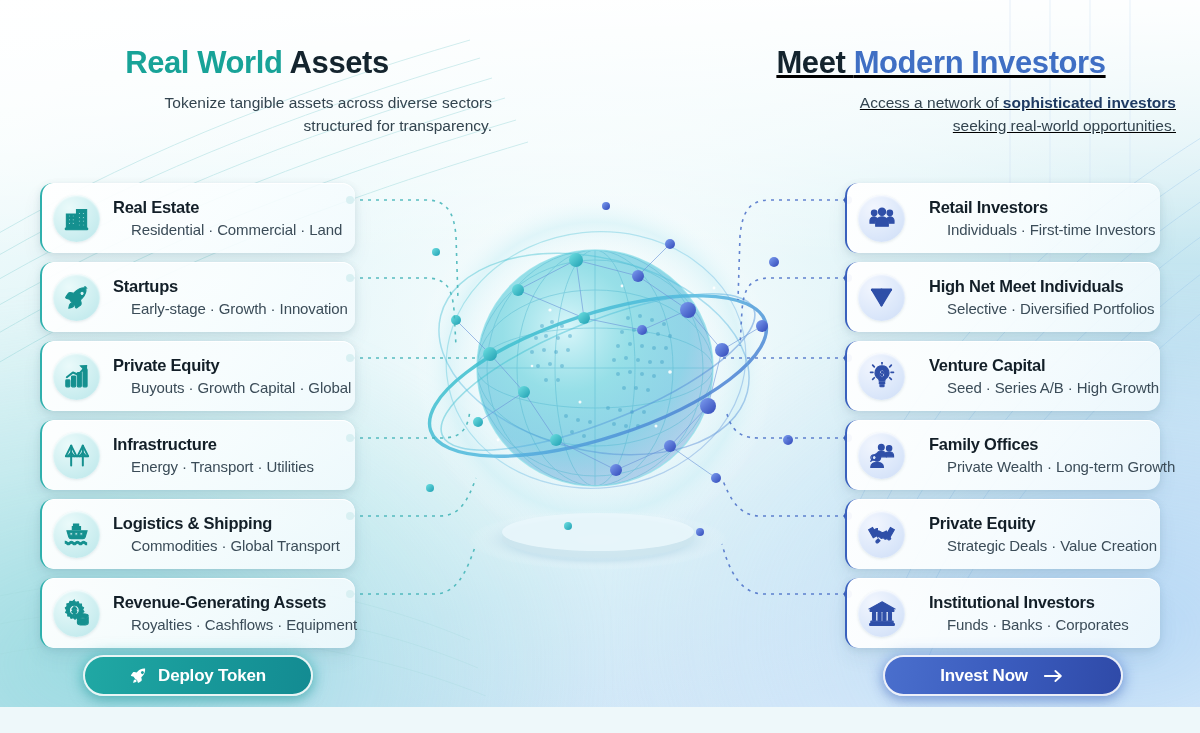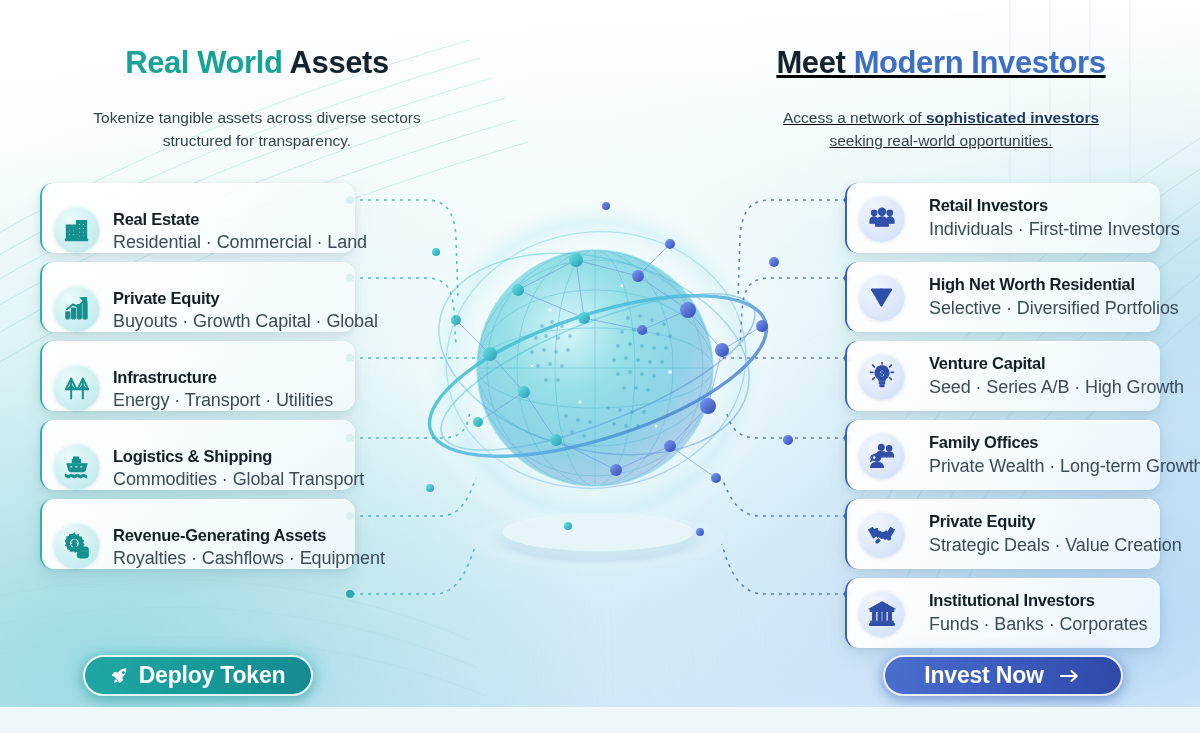--- a/index.html
+++ b/index.html
@@ -47,75 +47,75 @@
   .heading { position: absolute; text-align: center; width: 470px; }
   #head-left  { left: 22px;  top: 46px; }
   #head-right { right: 24px; top: 46px; text-decoration: underline; }
   .h-title {
     font-size: 31px; font-weight: 700; letter-spacing: -0.4px;
     line-height: 1.12; color: #14242e; white-space: nowrap;
   }
   .h-title .accent-teal { color: #18a398; }
   .h-title .accent-blue { color: #3f6fc4; }
   .h-sub {
-    margin-top: 26px; font-size: 15.5px; line-height: 1.48;
-    color: #33444f; font-weight: 400;
+    margin-top: 11px; font-size: 15.5px; line-height: 1.48;
+    color: #33444f; font-weight: 400; text-align: right;
   }
   .h-sub b { font-weight: 700; color: #1f3b63; }
 
   
   .col { position: absolute; top: 183px; width: 315px; }
   #col-left  { left: 40px; }
   #col-right { left: 845px; }
 
   .card {
     position: relative;
     display: flex; align-items: center; gap: 13px;
     height: 70px; margin-bottom: 9px;
     padding: 0 14px 0 11px;
     border-radius: 13px;
     background: linear-gradient(125deg, rgba(255,255,255,0.96) 0%, rgba(250,254,255,0.90) 55%, rgba(243,251,254,0.84) 100%);
     box-shadow:
       0 2px 7px rgba(40,90,110,0.13),
       0 10px 20px rgba(40,90,110,0.07),
       inset 0 1px 0 rgba(255,255,255,0.95);
   }
-  #col-left .card  { border-left: 2.5px solid #2fb0ad; align-items: flex-end; }
+  #col-left .card  { border-left: 2.5px solid #2fb0ad; }
   #col-right .card { border-left: 2.5px solid #3a61bd; gap: 24px; }
 
   .card-icon {
     flex: 0 0 auto; width: 47px; height: 47px; border-radius: 50%;
     display: flex; align-items: center; justify-content: center;
     box-shadow: inset 0 1px 2px rgba(255,255,255,0.9), 0 1px 3px rgba(30,80,100,0.12);
   }
   #col-left  .card-icon { background: radial-gradient(circle at 34% 28%, #eafafa 0%, #cceef0 62%, #b9e6ea 100%); }
   #col-right .card-icon { background: radial-gradient(circle at 34% 28%, #f2f6fe 0%, #dbe7fa 62%, #ccdcf6 100%); }
   .card-icon svg { display: block; }
   #col-left  .card-icon svg { fill: #15908f; stroke: #15908f; }
   #col-right .card-icon svg { fill: #2f4fa8; stroke: #2f4fa8; }
 
   .card-text { min-width: 0; }
   .card-title {
     font-size: 16.5px; font-weight: 700; color: #131f28;
     letter-spacing: -0.25px; line-height: 1.16; white-space: nowrap;
   }
   .card-sub {
-    margin-top: 3px; font-size: 18px; color: #3b4c58;
-    letter-spacing: -0.1px; white-space: nowrap;
+    margin-top: 3px; font-size: 15px; color: #3b4c58;
+    letter-spacing: -0.1px; white-space: nowrap; margin-left: 18px;
   }
 
   
   .cta-wrap { position: absolute; width: 315px; top: 655px; }
   #cta-left-wrap  { left: 40px; }
   #cta-right-wrap { left: 845px; }
   .cta {
     display: flex; align-items: center; justify-content: center; gap: 10px;
     height: 41px; width: 230px; margin: 0 auto;
     border-radius: 21px; cursor: pointer;
-    color: #fff; font-size: 23px; font-weight: 600; letter-spacing: -0.2px;
+    color: #fff; font-size: 17px; font-weight: 600; letter-spacing: -0.2px;
     border: 2px solid rgba(255,255,255,0.9);
   }
   #cta-left {
     background: linear-gradient(100deg, #20a8a4 0%, #18999a 50%, #138b92 100%);
     box-shadow: 0 0 16px rgba(50,190,190,0.55), 0 4px 12px rgba(20,110,115,0.35);
   }
   #cta-right {
     width: 240px;
     background: linear-gradient(100deg, #4a6fcd 0%, #3a5bbd 52%, #2f4aa8 100%);
     box-shadow: 0 0 16px rgba(90,140,230,0.45), 0 4px 12px rgba(35,65,150,0.35);
@@ -405,20 +405,32 @@
           <path d="M3 21V8h8v13H3zm1.8-10.4h1.8V9H4.8v1.6zm3.4 0H10V9H8.2v1.6zM4.8 14h1.8v-1.6H4.8V14zm3.4 0H10v-1.6H8.2V14zm-3.4 3.4h1.8v-1.6H4.8v1.6zm3.4 0H10v-1.6H8.2v1.6zM12 21V4h9v17h-9zm1.9-12.6h1.7V6.8h-1.7v1.6zm3.3 0H19V6.8h-1.8v1.6zm-3.3 3.4h1.7v-1.6h-1.7v1.6zm3.3 0H19v-1.6h-1.8v1.6zm-3.3 3.4h1.7v-1.6h-1.7V15zm3.3 0H19v-1.6h-1.8V15zm-3.3 3.4h1.7v-1.6h-1.7v1.6zm3.3 0H19v-1.6h-1.8v1.6z"></path>
           <rect x="2" y="20.4" width="20" height="1.6" rx="0.6"></rect>
         </svg>
       </div>
       <div class="card-text">
         <div class="card-title">Real Estate</div>
         <div class="card-sub">Residential · Commercial · Land</div>
       </div>
     </div>
 
+    <div class="card">
+      <div class="card-icon">
+        <svg width="27" height="27" viewBox="0 0 24 24" stroke="none">
+          <path d="M20.6 3.4c-3.6-.5-7 .8-9.4 3.2l-1.6 1.6-2.8-.6c-.7-.2-1.4 0-1.9.5L2.6 11.4c-.4.4-.2 1 .3 1.2l3 1 .1-.1c.3 1 .9 1.9 1.6 2.6.7.7 1.6 1.3 2.6 1.6l-.1.1 1 3c.2.5.8.7 1.2.3l3.3-2.3c.5-.5.7-1.2.5-1.9l-.6-2.8 1.6-1.6c2.4-2.4 3.7-5.8 3.2-9.4a.7.7 0 0 0-.7-.7zm-5 6.2a1.9 1.9 0 1 1 2.7-2.7 1.9 1.9 0 0 1-2.7 2.7z"></path>
+          <path d="M6.6 17.4c-1 1-1.4 4-1.4 4s3-.4 4-1.4a1.85 1.85 0 0 0-2.6-2.6z"></path>
+        </svg>
+      </div>
+      <div class="card-text">
+        <div class="card-title">Startups</div>
+        <div class="card-sub">Early-stage · Growth · Innovation</div>
+      </div>
+    </div>
 
     <div class="card">
       <div class="card-icon">
         <svg width="27" height="27" viewBox="0 0 24 24" stroke="none">
           <rect x="2.5" y="15" width="3.6" height="6.2" rx="0.7"></rect>
           <rect x="7.6" y="11.6" width="3.6" height="9.6" rx="0.7"></rect>
           <rect x="12.7" y="8.4" width="3.6" height="12.8" rx="0.7"></rect>
           <rect x="17.8" y="5.2" width="3.6" height="16" rx="0.7"></rect>
           <path d="M3.4 12.6 L8.8 8.4 L13.6 10.4 L20 3.4" fill="none" stroke-width="1.8" stroke-linecap="round" stroke-linejoin="round"></path>
           <path d="M15.6 2.6 L21 2.4 L20.6 7.8z"></path>
@@ -506,21 +518,21 @@
       <div class="card-icon">
         <svg width="29" height="29" viewBox="0 0 24 24" fill="none" stroke-width="1.6" stroke-linejoin="round">
           <path d="M4 5.4h16l-8 13.2L4 5.4z"></path>
           <path d="M4 5.4 L8.1 9.3 L12 5.4 L15.9 9.3 L20 5.4"></path>
           <path d="M8.1 9.3 L12 18.6 L15.9 9.3z"></path>
           <path d="M4 5.4 L8.1 9.3"></path>
             <path d="M20 5.4 L15.9 9.3"></path>
         </svg>
       </div>
       <div class="card-text">
-        <div class="card-title">High Net Worth Residential</div>
+        <div class="card-title">High Net Meet Individuals</div>
         <div class="card-sub">Selective · Diversified Portfolios</div>
       </div>
     </div>
 
     <div class="card">
       <div class="card-icon">
         <svg width="28" height="28" viewBox="0 0 24 24" stroke="none">
           <path d="M12 3.2a6 6 0 0 0-3.4 10.9c.6.5 1 1.2 1 2v.4h4.8v-.4c0-.8.4-1.5 1-2A6 6 0 0 0 12 3.2zm.8 3.2v.8c1 .1 1.7.7 1.7 1.6h-1.4c0-.3-.3-.6-.9-.6s-.9.2-.9.5.3.5 1.1.7c1.1.2 2 .6 2 1.7 0 .9-.7 1.5-1.7 1.6v.8h-1.4v-.8c-1.1-.1-1.9-.7-1.9-1.7h1.4c0 .4.4.7 1 .7s1-.2 1-.6-.4-.5-1.2-.7c-1.1-.2-1.9-.6-1.9-1.6 0-.9.7-1.5 1.6-1.6v-.8h1.4z"></path>
           <rect x="9.6" y="17.4" width="4.8" height="1.5" rx="0.7"></rect>
           <rect x="10.2" y="19.7" width="3.6" height="1.5" rx="0.7"></rect>

